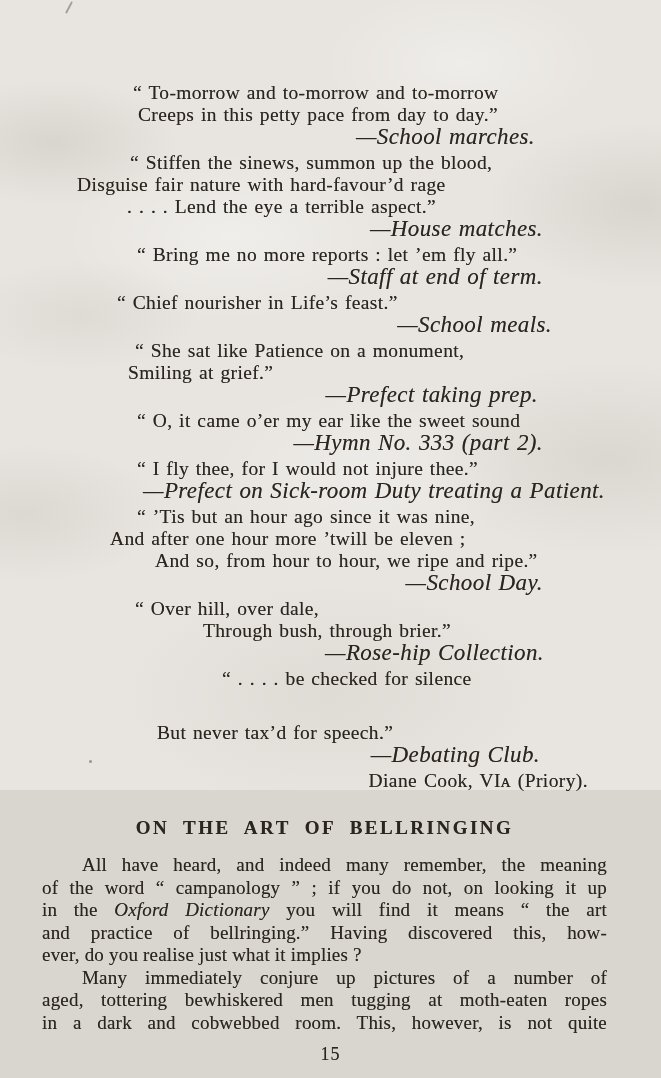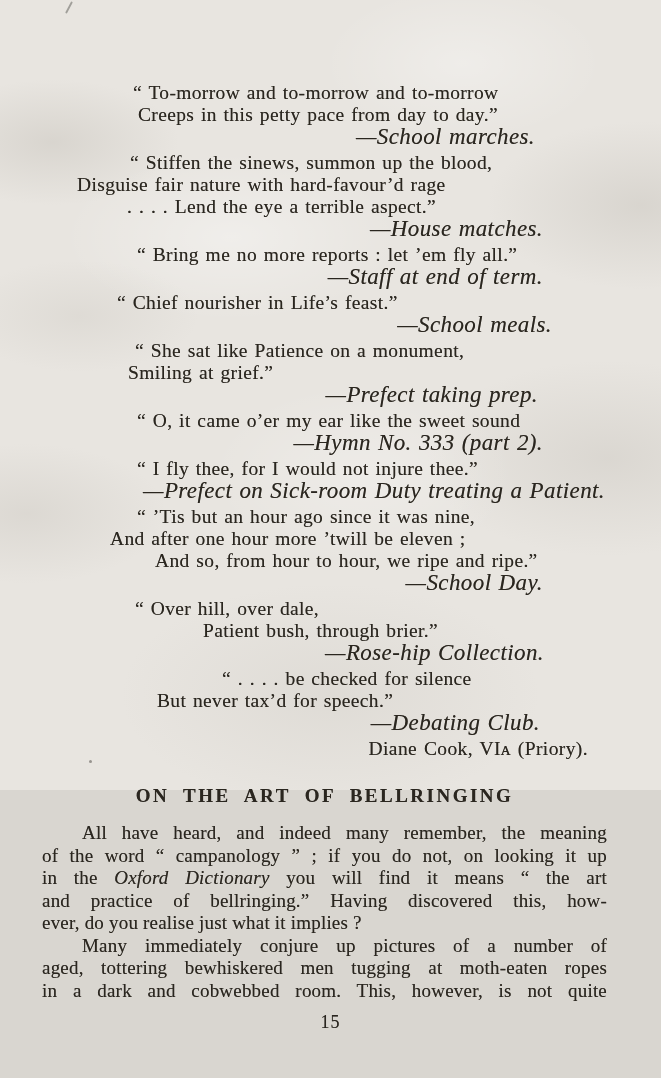--- a/index.html
+++ b/index.html
@@ -118,26 +118,26 @@
         <div class="attr" style="padding-right: 56px;">—Prefect on Sick-room Duty treating a Patient.</div>
       </div>
       <div class="quote">
         <div class="qline" style="padding-left: 137px;">“ ’Tis but an hour ago since it was nine,</div>
         <div class="qline" style="padding-left: 110px;">And after one hour more ’twill be eleven ;</div>
         <div class="qline" style="padding-left: 155px;">And so, from hour to hour, we ripe and ripe.”</div>
         <div class="attr" style="padding-right: 118px;">—School Day.</div>
       </div>
       <div class="quote">
         <div class="qline" style="padding-left: 135px;">“ Over hill, over dale,</div>
-        <div class="qline" style="padding-left: 203px;">Patient bush, through brier.”</div>
+        <div class="qline" style="padding-left: 203px;">Through bush, through brier.”</div>
         <div class="attr" style="padding-right: 117px;">—Rose-hip Collection.</div>
       </div>
       <div class="quote">
         <div class="qline" style="padding-left: 222px;">“ . . . . be checked for silence</div>
-        <div class="qline" style="padding-left: 157px;">But never tax’d for speech.”</div>
+        <div class="qline" style="padding-left: 157px; margin-top: 32px;">But never tax’d for speech.”</div>
         <div class="attr" style="padding-right: 121px;">—Debating Club.</div>
       </div>
     </section>
 
   <div class="author" style="padding-right: 73px;">Diane Cook, VIᴀ (Priory).</div>
 
   <h2 class="title">ON THE ART OF BELLRINGING</h2>
 
   <section id="article" class="article">
       <div class="para">

